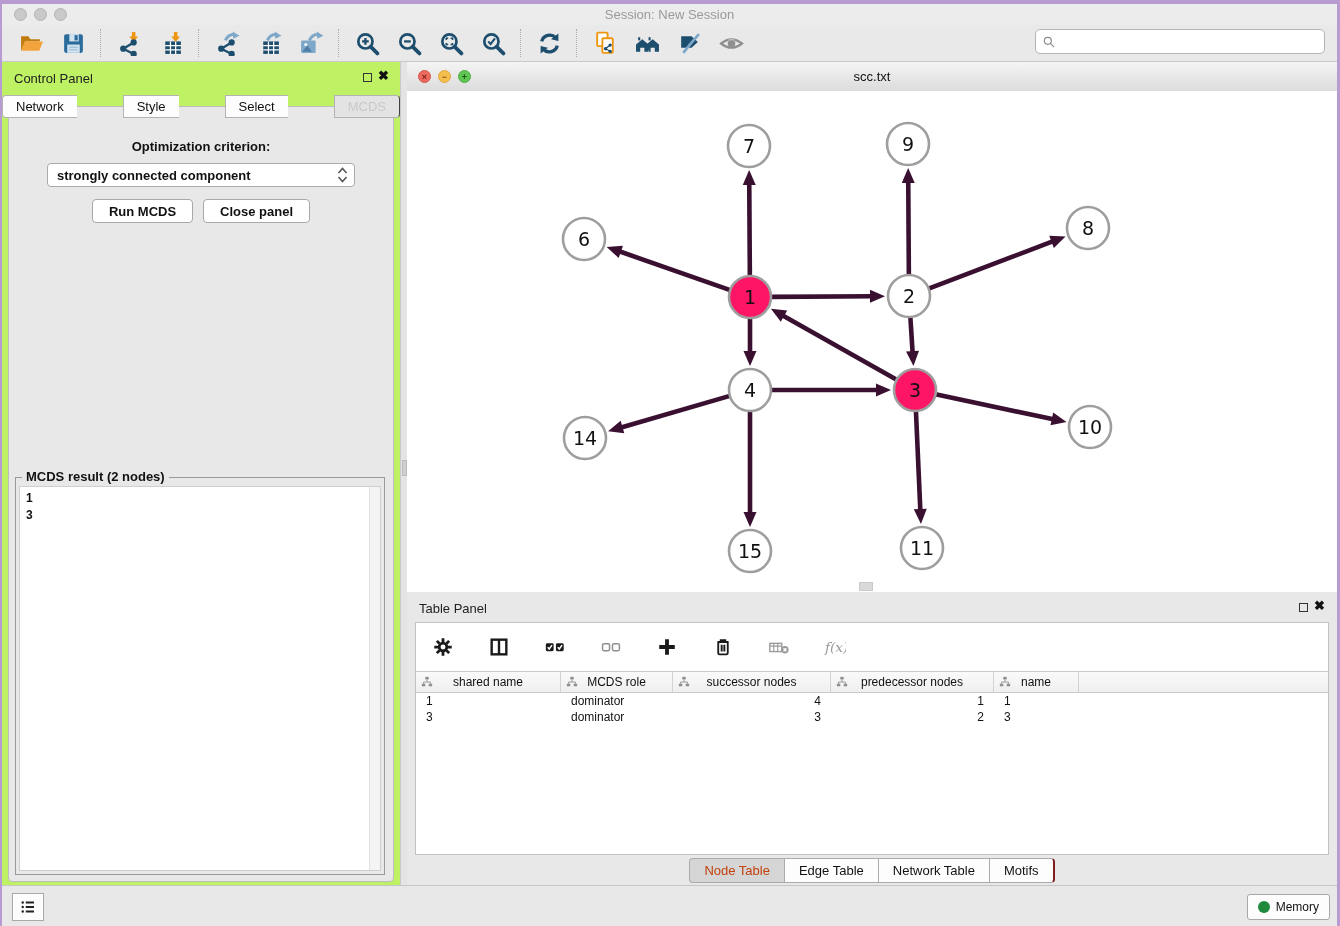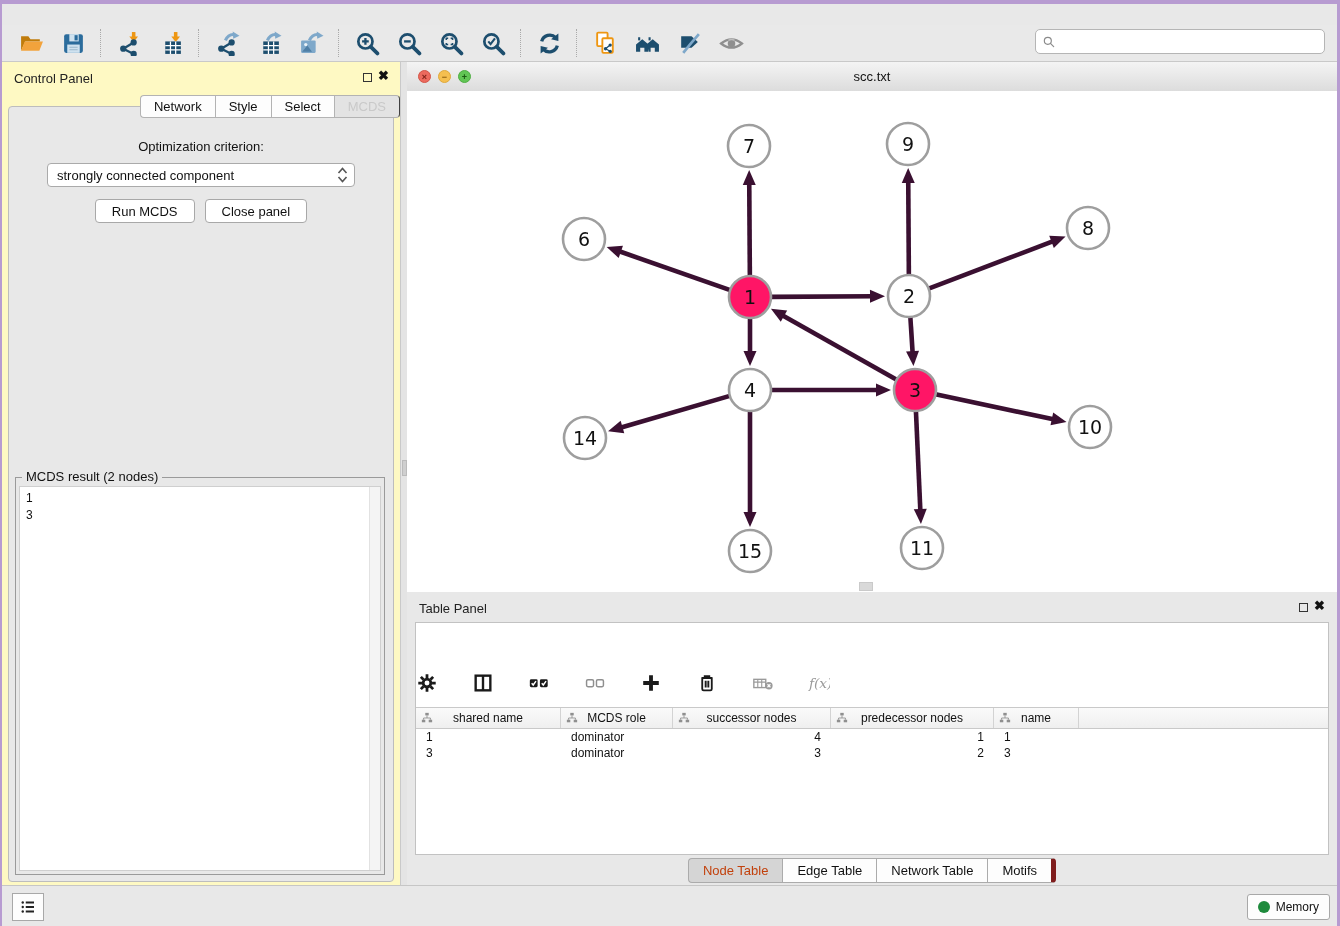--- a/index.html
+++ b/index.html
@@ -16,32 +16,32 @@
   #toolbar{position:absolute;left:2px;right:3px;top:25px;height:37px;background:#e9e9e9;
            border-bottom:1px solid #c9c9c9;display:flex;align-items:center;padding-left:8px;box-sizing:border-box;}
   .tbtn{width:34px;height:30px;display:flex;align-items:center;justify-content:center;margin:0 4px;}
   .tbtn svg{width:25px;height:25px;}
   .tsep{width:1px;height:28px;margin:0 6px;border-left:1px dotted #aaa;}
   #search-wrap{position:absolute;right:12px;top:4px;width:288px;height:23px;background:#fff;
                border:1px solid #b5b5b5;border-radius:5px;display:flex;align-items:center;}
   #search-wrap svg{width:14px;height:14px;margin-left:6px;}
   #search-input{border:none;outline:none;flex:1;height:100%;font-size:13px;background:transparent;padding:0 6px;}
   
-  #control-panel{position:absolute;left:2px;top:62px;width:398px;bottom:40px;background:#fef9c3;}
+  #control-panel{position:absolute;left:2px;top:62px;width:398px;bottom:40px;background:#bef264;}
   .panel-header{position:relative;height:32px;}
   .panel-title{position:absolute;left:12px;top:9px;font-size:13px;color:#222;}
   .float-icon{position:absolute;top:11px;width:9px;height:9px;border:1.5px solid #333;box-sizing:border-box;}
   .close-icon{position:absolute;top:6px;font-size:13px;font-weight:bold;color:#111;}
-  #cp-tabs{position:absolute;left:0;right:0;top:33px;display:flex;justify-content:flex-end;z-index:3;margin-left:42px;}
+  #cp-tabs{position:absolute;left:0;right:0;top:33px;display:flex;justify-content:space-between;z-index:3;}
   .ptab{padding:3px 13px;font-size:13px;background:#fdfdfd;border:1px solid #b3b3b3;border-right:none;color:#111;}
   .ptab:first-child{border-radius:4px 0 0 4px;}
   .ptab:last-child{border-radius:0 4px 4px 0;border-right:1px solid #404040;}
   .ptab.active{background:#e3e3e3;color:#c9c9c9;}
   #cp-body{position:absolute;left:6px;right:6px;top:44px;bottom:4px;border:1px solid #bdbdbd;
-           border-radius:4px;background:#e8e8e8;}
+           border-radius:4px;background:#e8e8e8;font-weight:bold;}
   #opt-label{margin-top:32px;text-align:center;font-size:13px;color:#111;}
   #dropdown{position:relative;margin:9px 38px 0 38px;height:22px;background:#fff;border:1px solid #aaa;
             border-radius:4px;font-size:13px;color:#111;display:flex;align-items:center;padding-left:9px;}
   #dropdown .stepper{position:absolute;right:6px;top:3px;}
   #cp-buttons{display:flex;justify-content:center;gap:10px;margin-top:12px;}
   .mac-btn{height:22px;padding:0 16px;background:#fff;border:1px solid #a8a8a8;border-radius:4px;
            font-size:13px;color:#111;display:flex;align-items:center;}
   #mcds-fieldset{position:absolute;left:6px;right:8px;top:370px;bottom:6px;border:1px solid #9a9a9a;}
   #mcds-legend{position:absolute;top:-9px;left:6px;background:#e8e8e8;padding:0 4px;font-size:13px;color:#111;}
   #mcds-textarea{position:absolute;left:3px;right:3px;top:8px;bottom:3px;background:#fff;border:1px solid #cfcfcf;}
@@ -57,51 +57,57 @@
   #net-titlebar{position:absolute;left:0;right:0;top:0;height:29px;
                 background:linear-gradient(#f4f4f4,#dcdcdc);border-bottom:1px solid #b6b6b6;}
   .ntl{position:absolute;top:8px;width:13px;height:13px;border-radius:50%;box-sizing:border-box;
        display:flex;align-items:center;justify-content:center;font-size:9px;font-weight:bold;color:#7a3a10;}
   #net-title{position:absolute;left:0;right:0;top:7px;text-align:center;font-size:13px;color:#111;}
   #net-canvas{position:absolute;left:0;right:0;top:29px;bottom:0;background:#fff;}
   #net-grip{position:absolute;left:452px;bottom:1px;width:12px;height:7px;background:#d9d9d9;border:1px solid #cacaca;}
   
   #table-panel{position:absolute;left:407px;right:3px;top:592px;bottom:40px;background:#e8e8e8;}
   #tp-inner{position:absolute;left:8px;right:8px;top:30px;bottom:31px;background:#fff;border:1px solid #c2c2c2;}
-  #tp-toolbar{display:flex;align-items:center;height:48px;gap:34px;margin-top:36px;}
+  #tp-toolbar{display:flex;align-items:center;height:48px;padding-left:16px;gap:34px;}
   .tpico svg{width:22px;height:22px;display:block;}
   #tbl-header{display:flex;height:20px;border-top:1px solid #c9c9c9;border-bottom:1px solid #c9c9c9;
               background:linear-gradient(#fafafa,#efefef);}
   .th{position:relative;display:flex;align-items:center;justify-content:center;font-size:12px;color:#111;
       border-right:1px solid #d3d3d3;box-sizing:border-box;}
   .th svg{position:absolute;left:5px;width:12px;height:12px;}
   .trow{display:flex;height:16px;align-items:center;}
   .td{font-size:12px;color:#111;box-sizing:border-box;padding:0 10px;overflow:hidden;white-space:nowrap;}
   #bottom-tabs{position:absolute;left:0;right:0;bottom:3px;display:flex;justify-content:center;}
   .btab{padding:4px 14px;font-size:13px;background:#fdfdfd;border:1px solid #ababab;border-right:none;color:#111;}
   .btab:first-child{border-radius:4px 0 0 4px;}
-  .btab:last-child{border-radius:0 4px 4px 0;border-right:5px solid #7f1d1d;}
+  .btab:last-child{border-radius:0 4px 4px 0;border-right:2px solid #7f1d1d;}
   .btab.active{background:#d5d5d5;color:#c2410c;}
   
   #status-bar{position:absolute;left:2px;right:3px;bottom:0;height:40px;background:#e8e8e8;border-top:1px solid #c6c6c6;}
   #list-btn{position:absolute;left:10px;top:7px;width:30px;height:26px;background:#fdfdfd;border:1px solid #a8a8a8;
             display:flex;align-items:center;justify-content:center;}
   #memory-btn{position:absolute;right:7px;top:8px;height:24px;padding:0 10px;background:#fdfdfd;
               border:1px solid #a8a8a8;border-radius:3px;display:flex;align-items:center;gap:6px;font-size:12px;color:#111;}
   #memory-dot{width:12px;height:12px;border-radius:50%;background:#1e8a3c;}
 </style>
 </head>
 <body>
 
 <div id="app">
 
   <div class="edge-strip" style="left:0;right:0;top:0;height:4px;"></div>
   <div class="edge-strip" style="left:0;top:0;bottom:0;width:2px;"></div>
   <div class="edge-strip" style="right:0;top:0;bottom:0;width:3px;"></div>
 
+  <div id="titlebar">
+    <div class="tl" style="left:12px"></div>
+    <div class="tl" style="left:32px"></div>
+    <div class="tl" style="left:52px"></div>
+    <div id="win-title">Session: New Session</div>
+  </div>
 
   <div id="toolbar">
     <div class="tbtn">
         <svg viewBox="0 0 24 24">
           <path d="M2 19V5h7l2 3h9v2H6Z" fill="#c07c0c"></path>
           <path d="M5.5 10H23l-3.5 9H2Z" fill="#f2a33c"></path>
         </svg>
       </div>
       <div class="tbtn">
         <svg viewBox="0 0 24 24">

